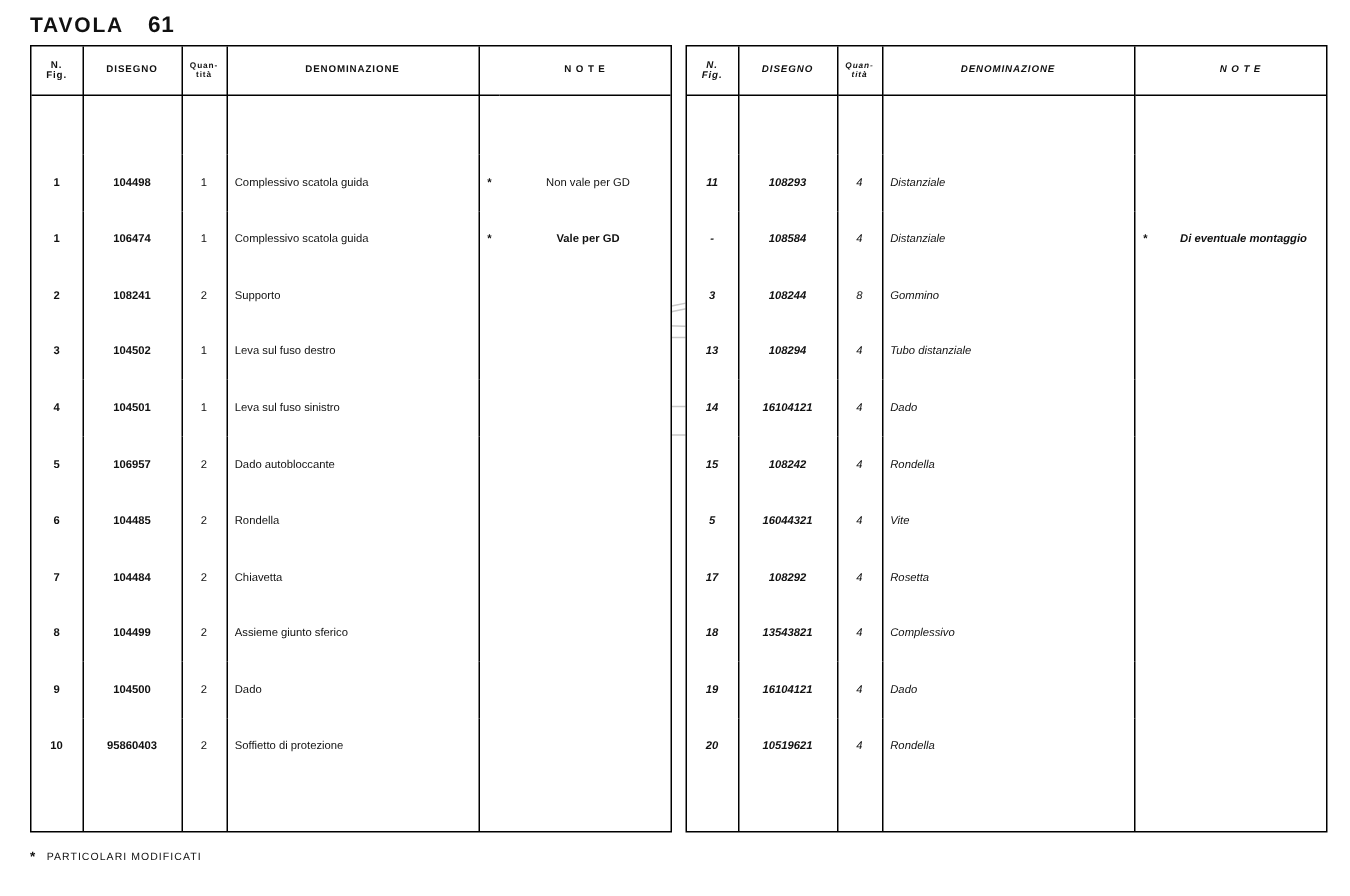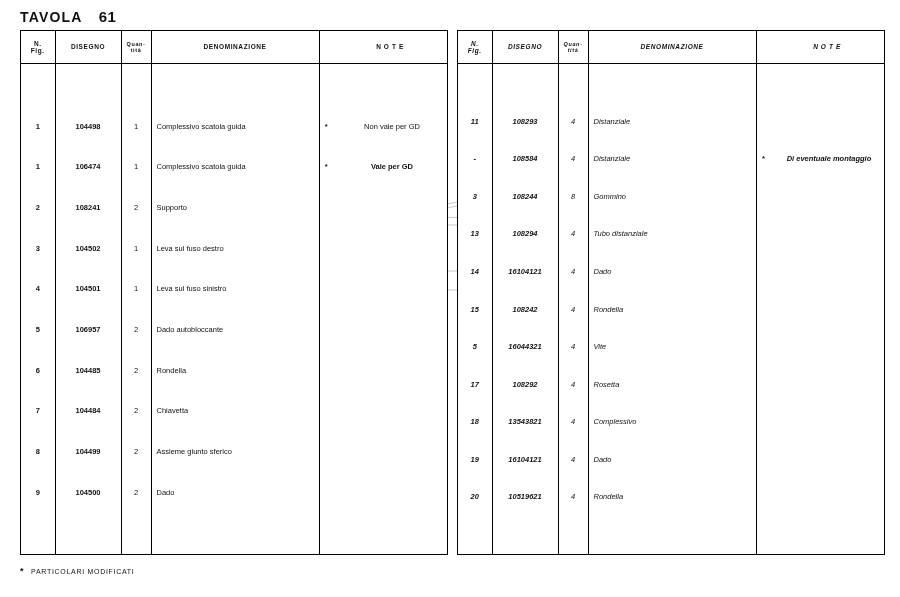--- a/index.html
+++ b/index.html
@@ -290,20 +290,28 @@
           <td class="c-note-cell last"></td>
         </tr>
         <tr>
           <td class="c-fig-cell">9</td>
           <td class="c-dis-cell">104500</td>
           <td class="c-qta-cell">2</td>
           <td class="c-den-cell">Dado</td>
           <td class="c-ast-cell" style="border-right:none"></td>
           <td class="c-note-cell last"></td>
         </tr>
+        <tr>
+          <td class="c-fig-cell">10</td>
+          <td class="c-dis-cell">95860403</td>
+          <td class="c-qta-cell">2</td>
+          <td class="c-den-cell">Soffietto di protezione</td>
+          <td class="c-ast-cell" style="border-right:none"></td>
+          <td class="c-note-cell last"></td>
+        </tr>
 
         <tr class="spacer-row">
           <td></td>
             <td></td>
             <td></td>
             <td></td>
             <td style="border-right:none"></td>
             <td class="last"></td>
         </tr>
       </tbody>

